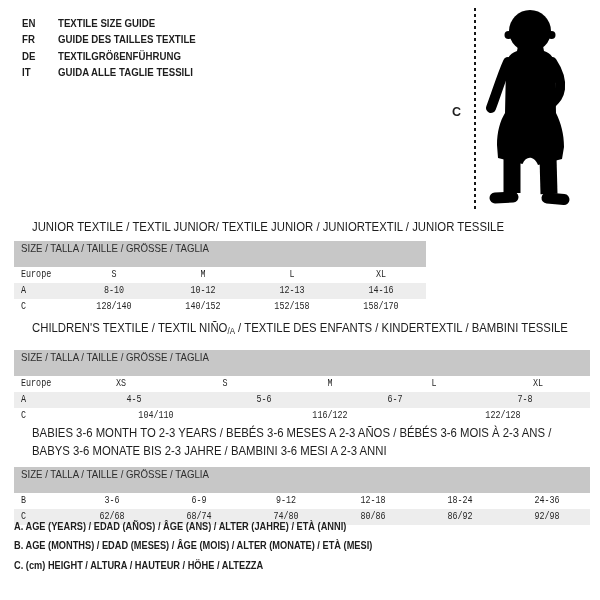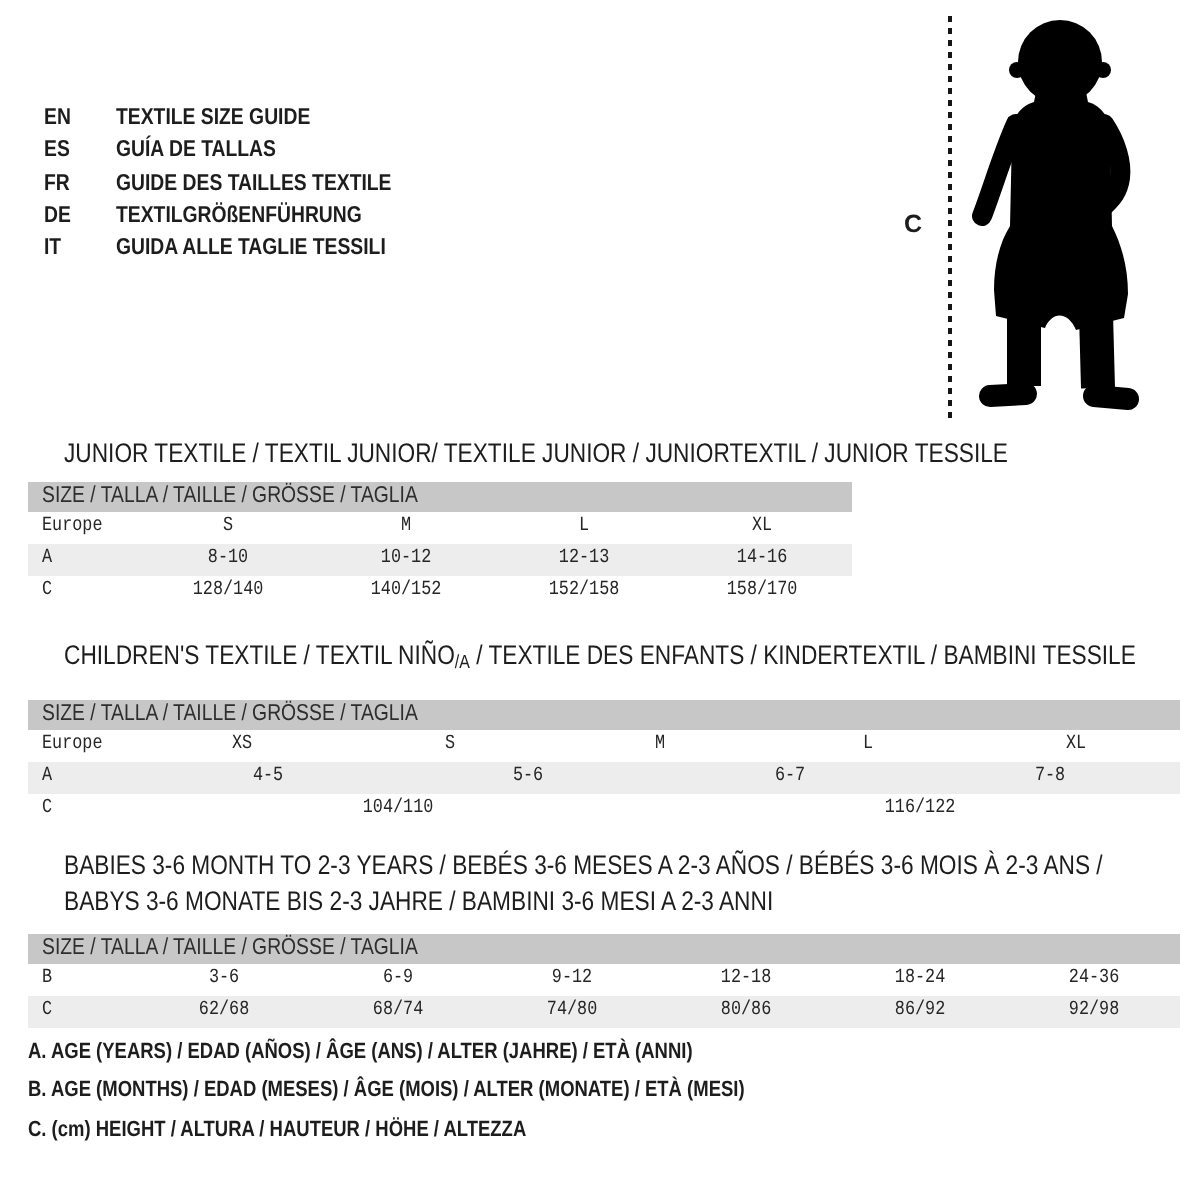--- a/index.html
+++ b/index.html
@@ -6,21 +6,21 @@
   html,body{margin:0;padding:0;background:#fff;}
   #canvas{
     position:relative;width:600px;height:600px;overflow:hidden;
     background:var(--bg,#fff);
     font-family:"Liberation Sans","DejaVu Sans",sans-serif;
     color:var(--text,#1d1d1d);
   }
   .cond{display:inline-block;transform:scaleX(0.84);transform-origin:0 50%;white-space:nowrap;}
 
   
-  #lang-block{position:absolute;left:22px;top:15px;margin-top:36px;}
+  #lang-block{position:absolute;left:22px;top:15px;}
   .lang-row{display:grid;grid-template-columns:36px auto;height:16.3px;line-height:16.3px;
             font-weight:bold;font-size:11.5px;}
 
   
   #measure-line{position:absolute;left:474px;top:8px;width:2px;height:201px;
     background:repeating-linear-gradient(to bottom,#161616 0 3px,transparent 3px 6px);}
   #measure-label{position:absolute;left:452px;top:105px;font-weight:bold;font-size:12.5px;}
   #baby-svg{position:absolute;left:479px;top:7px;}
 
   
@@ -28,45 +28,41 @@
   #sec0{top:219px;width:412px;}
   #sec1{top:320px;width:576px;}
   #sec2{top:425px;width:576px;}
   .heading{position:absolute;top:0;left:18px;font-weight:normal;font-size:13.5px;}
   .heading-line{height:18px;line-height:15px;}
   .sub{font-size:9.5px;vertical-align:-2px;}
   .table{position:absolute;left:0;width:100%;}
   #sec0 .table{top:22px;}
   #sec1 .table{top:30px;}
   #sec2 .table{top:42px;}
-  .size-bar{height:15px;line-height:15px;background:var(--bar,#c7c7c7);
+  .size-bar{height:26px;line-height:15px;background:var(--bar,#c7c7c7);
             padding-left:7px;font-size:11.5px;color:#2e2e2e;}
   .trow{display:flex;height:16px;line-height:15.4px;font-size:10px;color:#262626;font-family:Liberation Mono, monospace;}
   .trow.shaded{background:var(--shade,#ededed);}
   .tlabel{flex:0 0 auto;width:48px;padding-left:7px;}
   .tcell{flex:1 1 0;text-align:center;}
   .tcell .cond{transform-origin:50% 50%;}
 
   
   #footnotes{position:absolute;left:14px;top:517px;}
   .fn-line{height:19.4px;line-height:19.4px;font-weight:bold;font-size:11px;}
 </style>
 </head>
 <body>
 
 <div id="canvas" style="--bg: #ffffff; --text: #1d1d1d; --bar: #c7c7c7; --shade: #ededed;">
 
   <div id="lang-block">
       <div class="lang-row">
         <span class="cond">EN</span>
         <span class="cond">TEXTILE SIZE GUIDE</span>
-      </div>
-      <div class="lang-row">
-        <span class="cond">ES</span>
-        <span class="cond">GUÍA DE TALLAS</span>
       </div>
       <div class="lang-row">
         <span class="cond">FR</span>
         <span class="cond">GUIDE DES TAILLES TEXTILE</span>
       </div>
       <div class="lang-row">
         <span class="cond">DE</span>
         <span class="cond">TEXTILGRÖßENFÜHRUNG</span>
       </div>
       <div class="lang-row">
@@ -141,20 +137,21 @@
           <div class="tlabel"><span class="cond">A</span></div>
           <div class="tcell"><span class="cond">4-5</span></div>
           <div class="tcell"><span class="cond">5-6</span></div>
           <div class="tcell"><span class="cond">6-7</span></div>
           <div class="tcell"><span class="cond">7-8</span></div>
         </div>
         <div class="trow">
           <div class="tlabel"><span class="cond">C</span></div>
           <div class="tcell"><span class="cond">104/110</span></div>
           <div class="tcell"><span class="cond">116/122</span></div>
+          <div class="tcell"><span class="cond">122/128</span></div>
         </div>
       </div>
     </div>
   <div class="section" id="sec2">
       <div class="heading"><div class="heading-line cond"><span>BABIES 3-6 MONTH TO 2-3 YEARS / BEBÉS 3-6 MESES A 2-3 AÑOS / BÉBÉS 3-6 MOIS À 2-3 ANS /</span></div><div class="heading-line cond"><span>BABYS 3-6 MONATE BIS 2-3 JAHRE / BAMBINI 3-6 MESI A 2-3 ANNI</span></div></div>
       <div class="table">
         <div class="size-bar"><span class="cond">SIZE / TALLA / TAILLE / GRÖSSE / TAGLIA</span></div>
         <div class="trow">
           <div class="tlabel"><span class="cond">B</span></div>
           <div class="tcell"><span class="cond">3-6</span></div>

